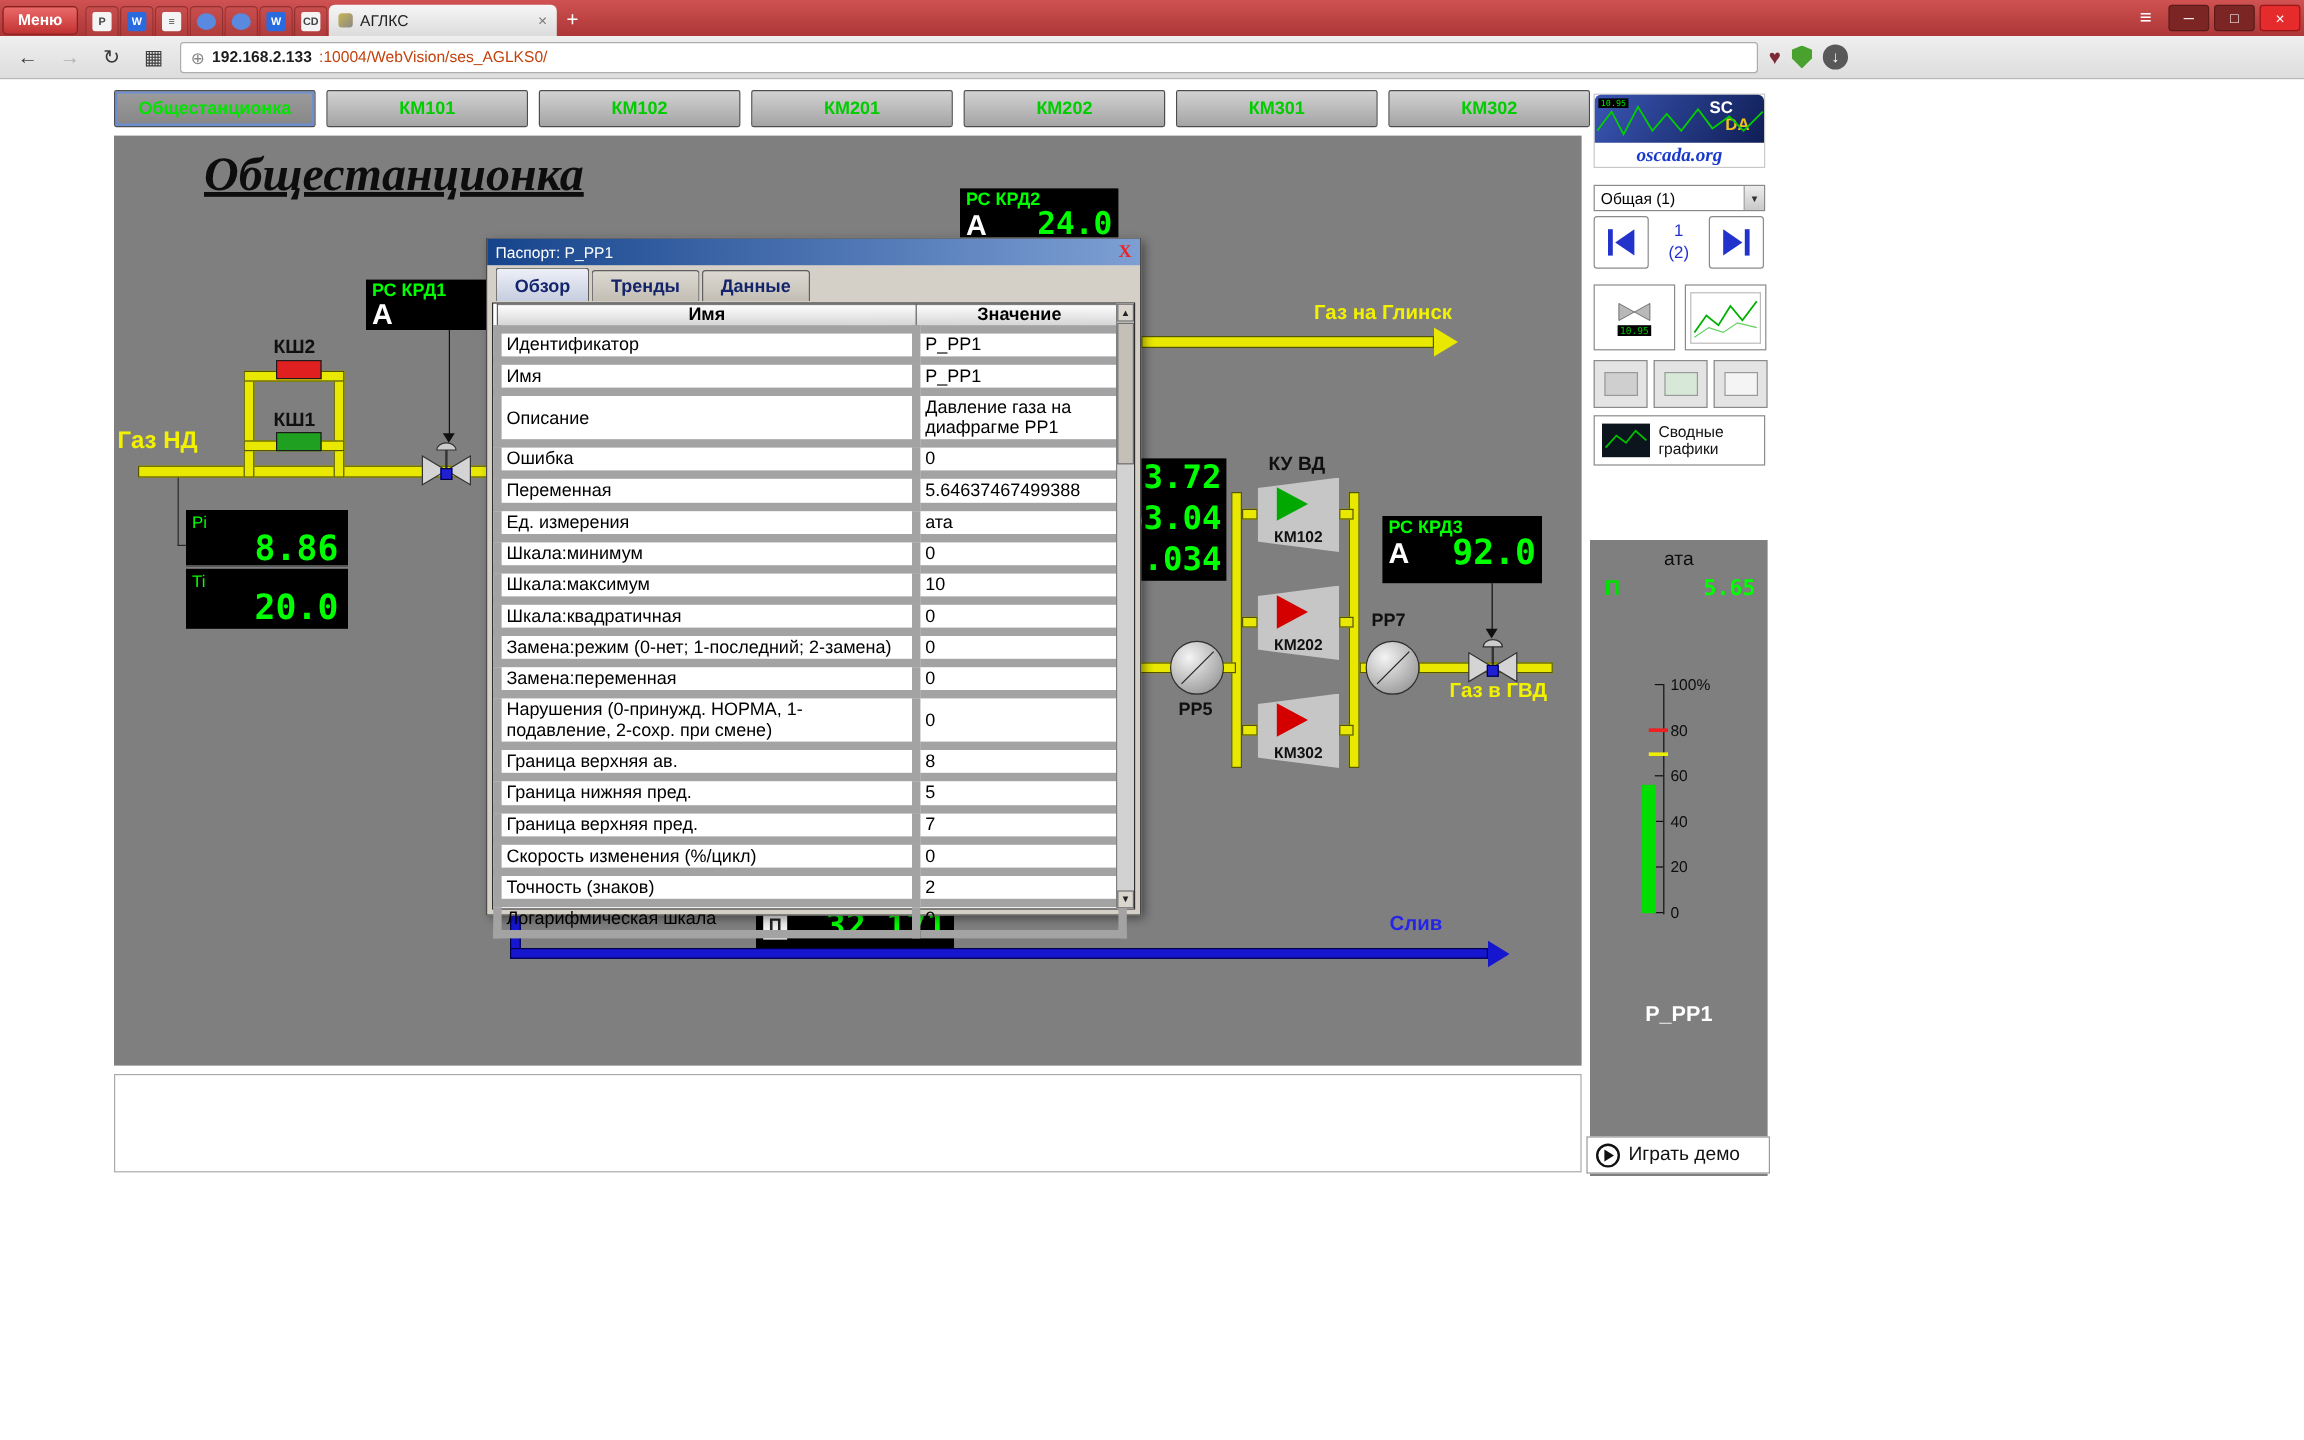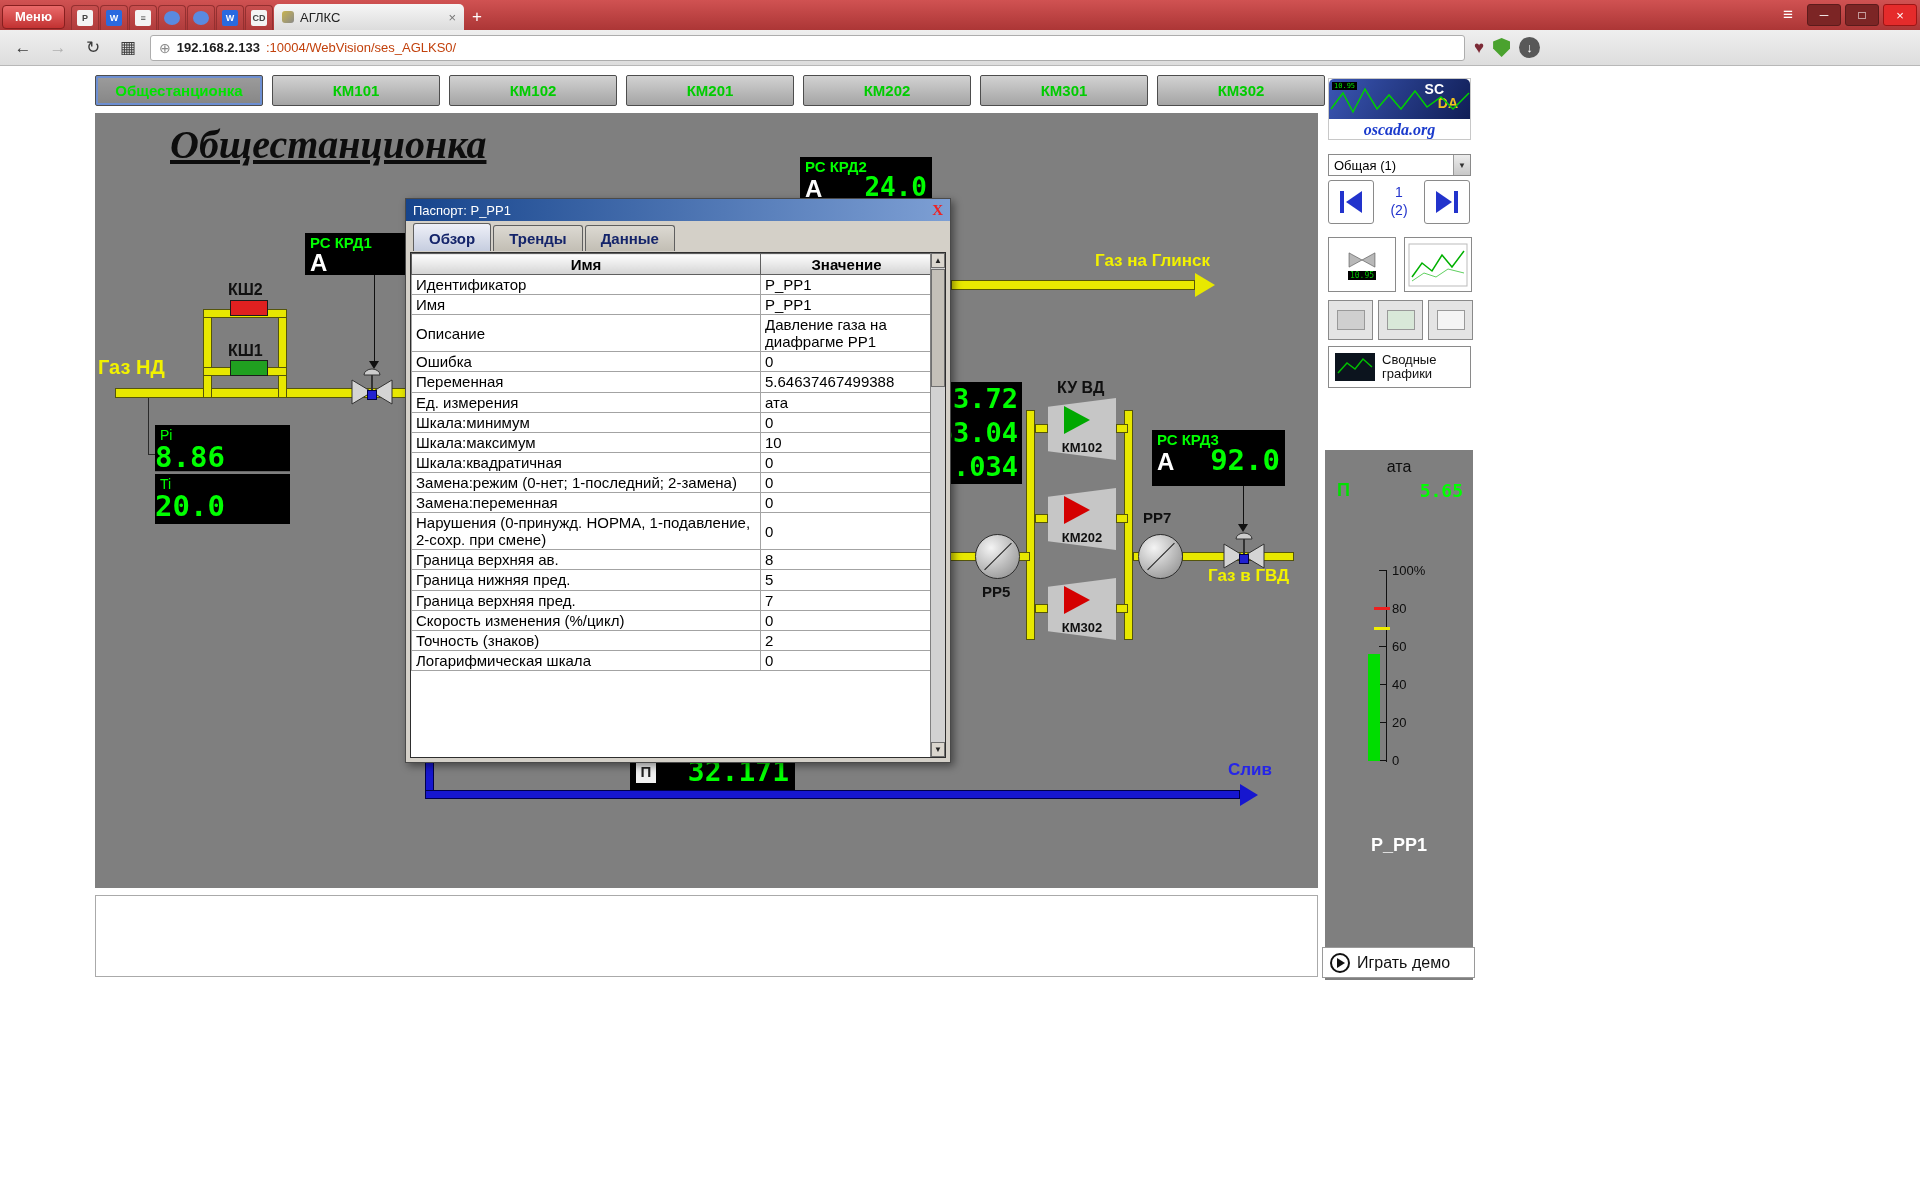--- a/index.html
+++ b/index.html
@@ -51,42 +51,42 @@
   .ylab{position:absolute;color:#f2f200;font-weight:bold;z-index:4;white-space:nowrap}
   .klab{position:absolute;color:#101010;font-weight:bold;font-size:16px;z-index:4;white-space:nowrap}
   .vrect{position:absolute;width:38px;height:16px;border:1px solid #1c1c1c;z-index:4}
   .disp{position:absolute;background:#000;z-index:5;overflow:hidden}
   .seg{font-family:"DejaVu Sans Mono",monospace;font-weight:bold;color:#00ff00}
   .disp-title{color:#00ff00;font-weight:bold;font-size:15px;padding:1px 5px;white-space:nowrap}
   .disp-row{display:flex;justify-content:space-between;align-items:flex-end;padding:0 5px}
   .disp-mode{color:#fff;font-weight:bold;font-size:24px;line-height:21px}
   .disp-val{font-size:26px;line-height:23px}
   .disp-small{color:#00ff00;font-size:14px;padding:2px 5px}
-  .disp-big{font-size:29px;padding-right:8px;line-height:25px}
+  .disp-big{font-size:29px;text-align:right;padding-right:8px;line-height:25px}
   .meas-row{font-size:27px;line-height:34px;text-align:right;padding-right:4px}
   .comp{position:absolute;width:68px;height:62px;background:#c6c6c6;clip-path:polygon(0 14%,100% 0,100% 100%,0 86%);z-index:4}
   .comp-tri{position:absolute;left:16px;top:8px;width:0;height:0;border-top:14px solid transparent;border-bottom:14px solid transparent;border-left:26px solid #cc0000}
   .comp-label{position:absolute;left:0;right:0;bottom:5px;text-align:center;font-size:13px;font-weight:bold;color:#101010}
   .ball{position:absolute;width:45px;height:45px;border-radius:50%;background:radial-gradient(circle at 35% 30%,#f4f4f4,#858585);border:1px solid #2e2e2e;z-index:4}
   .ball-line{position:absolute;left:3px;top:21px;width:38px;height:1px;background:#222;transform:rotate(-45deg)}
   .vsvg{position:absolute;z-index:5}
   .bluesq{position:absolute;width:10px;height:10px;background:#2020d0;border:1px solid #000040;z-index:6}
   .flow-mode{width:20px;height:24px;background:#f0f0f0;color:#222;font-weight:bold;font-size:15px;display:flex;align-items:center;justify-content:center}
 
   
   .dialog{position:absolute;left:405px;top:198px;width:546px;height:565px;background:#d4d0c8;border:1px solid #4a4a4a;box-shadow:3px 3px 8px rgba(0,0,0,.45);z-index:50}
   .dlg-title{height:22px;background:linear-gradient(to right,#16448c,#7d9fd4);color:#fff;font-size:13px;display:flex;align-items:center;padding:0 7px}
   .dlg-close{margin-left:auto;color:#ee2222;font-weight:bold;font-size:15px;font-family:"Liberation Serif",serif}
   .dlg-tabs{display:flex;align-items:flex-end;height:30px;padding-left:7px;gap:2px}
   .dlg-tab{border:1px solid #5f5f5f;border-bottom:none;padding:4px 15px;font-size:15px;font-weight:bold;color:#14246a;background:linear-gradient(#dcd9d2,#c2beb4);border-radius:3px 3px 0 0}
   .dlg-tab.active{background:linear-gradient(#eef0f8,#c6cddf);padding-top:6px}
   .dlg-body{position:absolute;left:4px;right:4px;top:53px;bottom:4px;background:#fff;border:1px solid #2e2e2e}
   .ptable{border-collapse:collapse;width:521px;table-layout:fixed;font-size:15px;color:#000}
   .ptable th{background:linear-gradient(#fdfdfd,#d4d4d4);border:1px solid #5f5f5f;font-weight:bold;height:21px;text-align:center}
-  .ptable td{border:1px solid #a3a3a3;padding:1px 4px;height:16px;line-height:1.14;overflow:hidden;vertical-align:middle}
+  .ptable td{border:7px solid #a3a3a3;padding:1px 4px;height:16px;line-height:1.14;overflow:hidden;vertical-align:middle}
   .col-name{width:349px}.col-val{width:172px}
   .dlg-scroll{position:absolute;right:0;top:0;bottom:0;width:15px;background:#d2d2d2;border-left:1px solid #808080}
   .scroll-btn{position:absolute;left:0;width:14px;height:15px;background:#dad6ce;border:1px solid #6f6f6f;font-size:8px;display:flex;align-items:center;justify-content:center;color:#222}
   .scroll-thumb{position:absolute;left:0;top:16px;width:14px;height:118px;background:#c4c0b8;border:1px solid #6f6f6f}
 
   
   .logo{position:absolute;left:1328px;top:78px;width:143px;height:62px;border:1px solid #c8c8c8;background:#fff}
   .logo-img{position:relative;width:100%;height:40px;background:linear-gradient(120deg,#3a56b4,#101e56);border-radius:5px 5px 0 0;overflow:hidden}
   .logo-ver{position:absolute;left:3px;top:3px;background:#000;color:#00e000;font-size:7px;padding:0 2px;font-family:"DejaVu Sans Mono",monospace}
   .logo-sc{position:absolute;right:26px;top:2px;color:#fff;font-weight:bold;font-size:14px}
@@ -286,21 +286,21 @@
       <line x1="22" y1="9" x2="22" y2="24" stroke="#333" stroke-width="2"></line>
       <polygon points="2,14 22,26 2,38" fill="#d4d4d4" stroke="#333"></polygon>
       <polygon points="42,14 22,26 42,38" fill="#d4d4d4" stroke="#333"></polygon>
     </svg>
     <div class="bluesq" style="left:1144px;top:441px"></div>
     <div class="ylab" style="left:1113px;top:453px;font-size:17px">Газ в ГВД</div>
 
     <div class="bpipe" style="left:330px;top:649px;width:9px;height:37px"></div>
     <div class="bpipe" style="left:330px;top:677px;width:815px;height:9px"></div>
     <div class="bhead" style="left:1145px;top:671px"></div>
-    <div style="position:absolute;left:1133px;top:647px;color:#2525e8;font-weight:bold;font-size:17px;z-index:4">Слив</div>
+    <div style="position:absolute;left:1063px;top:647px;color:#2525e8;font-weight:bold;font-size:17px;z-index:4">Слив</div>
 
     <div class="disp" style="left:535px;top:639px;width:165px;height:38px;display:flex;align-items:center;gap:8px;padding:0 6px">
       <span class="flow-mode">П</span>
       <span class="seg" style="font-size:28px;margin-left:auto">32.171</span>
     </div>
   </div>
 
   <div class="bottom-strip"></div>
 
   <div class="logo">

